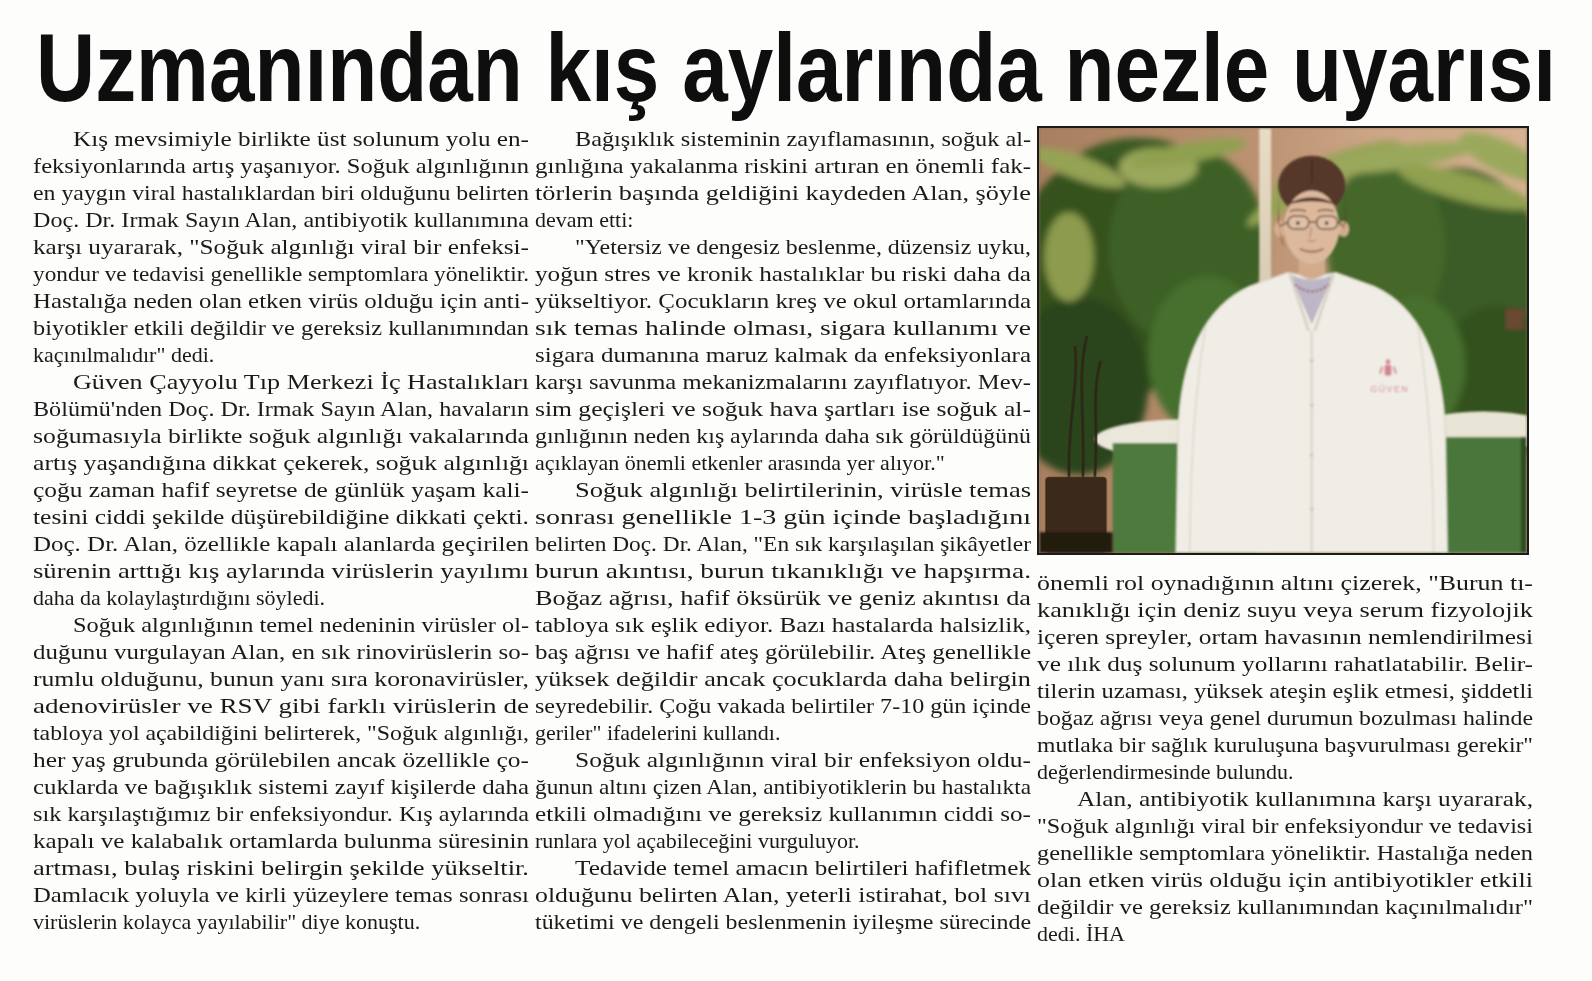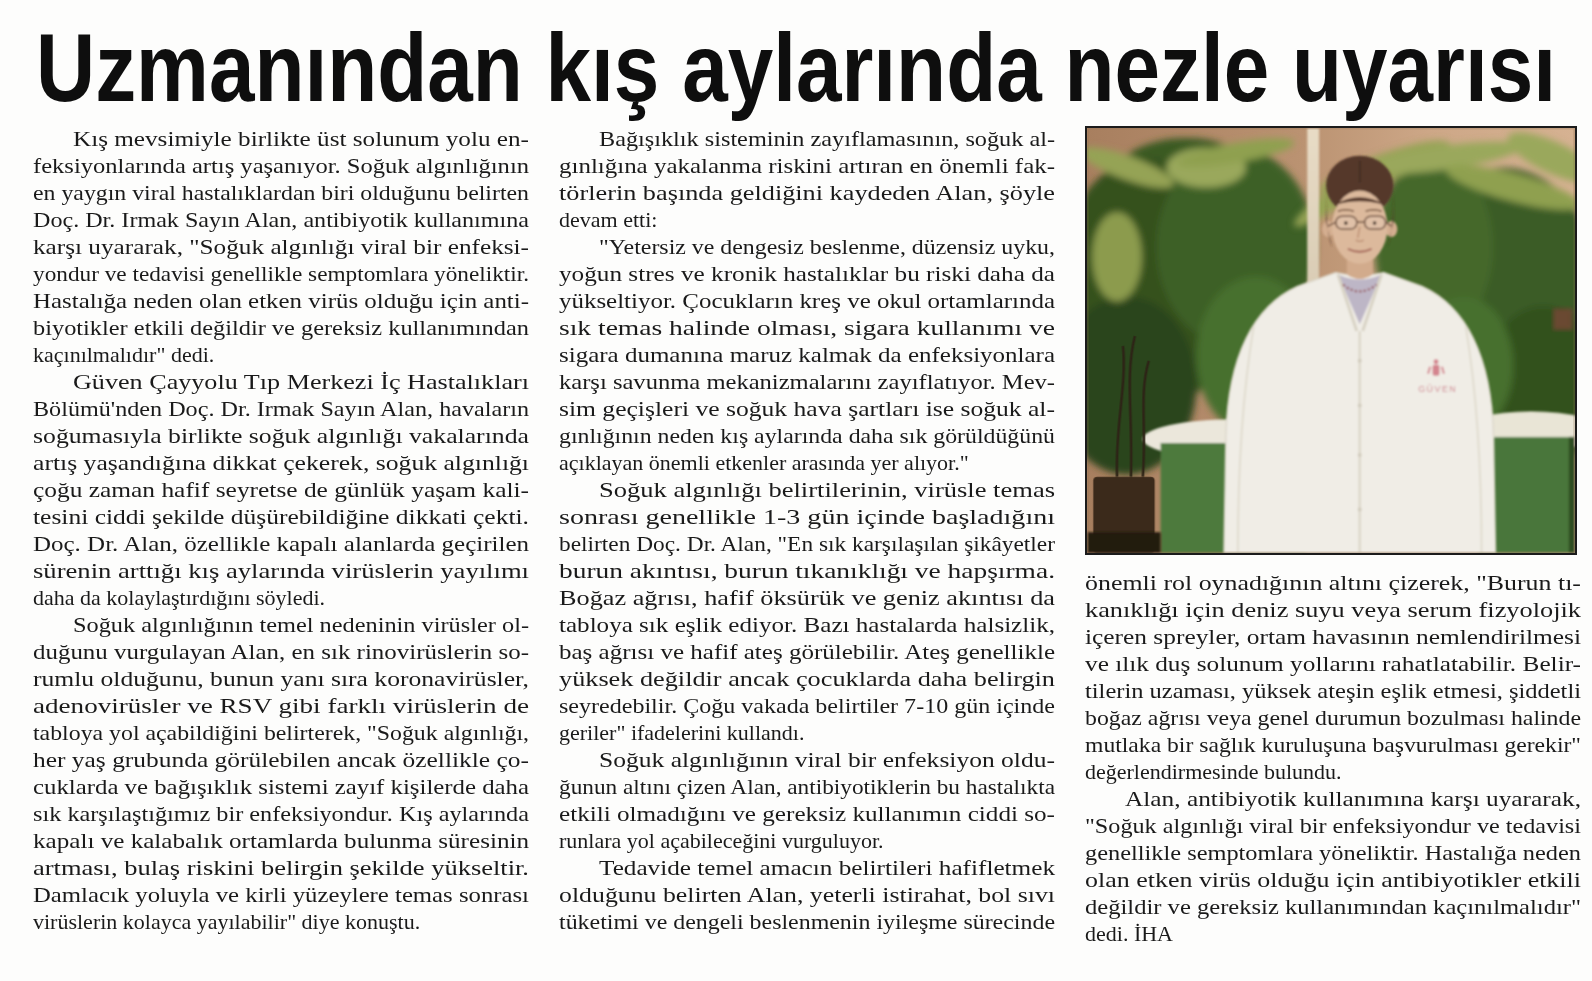--- a/index.html
+++ b/index.html
@@ -11,21 +11,21 @@
   }
   #headline-wrap{position:absolute;left:0;top:6px;width:1592px;height:124px;text-align:center;}
   #headline-wrap svg{display:block;overflow:visible;}
   #headline-wrap text{
     font-family:"Liberation Sans",sans-serif;
     font-weight:700;
     fill:#0e0e0e;
   }
   #columns{
     position:absolute;left:33px;top:126px;width:1524px;
-    display:flex;gap:30px;
+    display:flex;gap:6px;
   }
   .col{width:496px;flex:0 0 496px;}
   svg.tl{display:block;overflow:visible;}
   svg.tl text{
     font-family:"Liberation Serif",serif;
     font-size:22px;
     fill:#1a1a1a;
   }
   #photo-frame{
     width:488px;height:425px;

